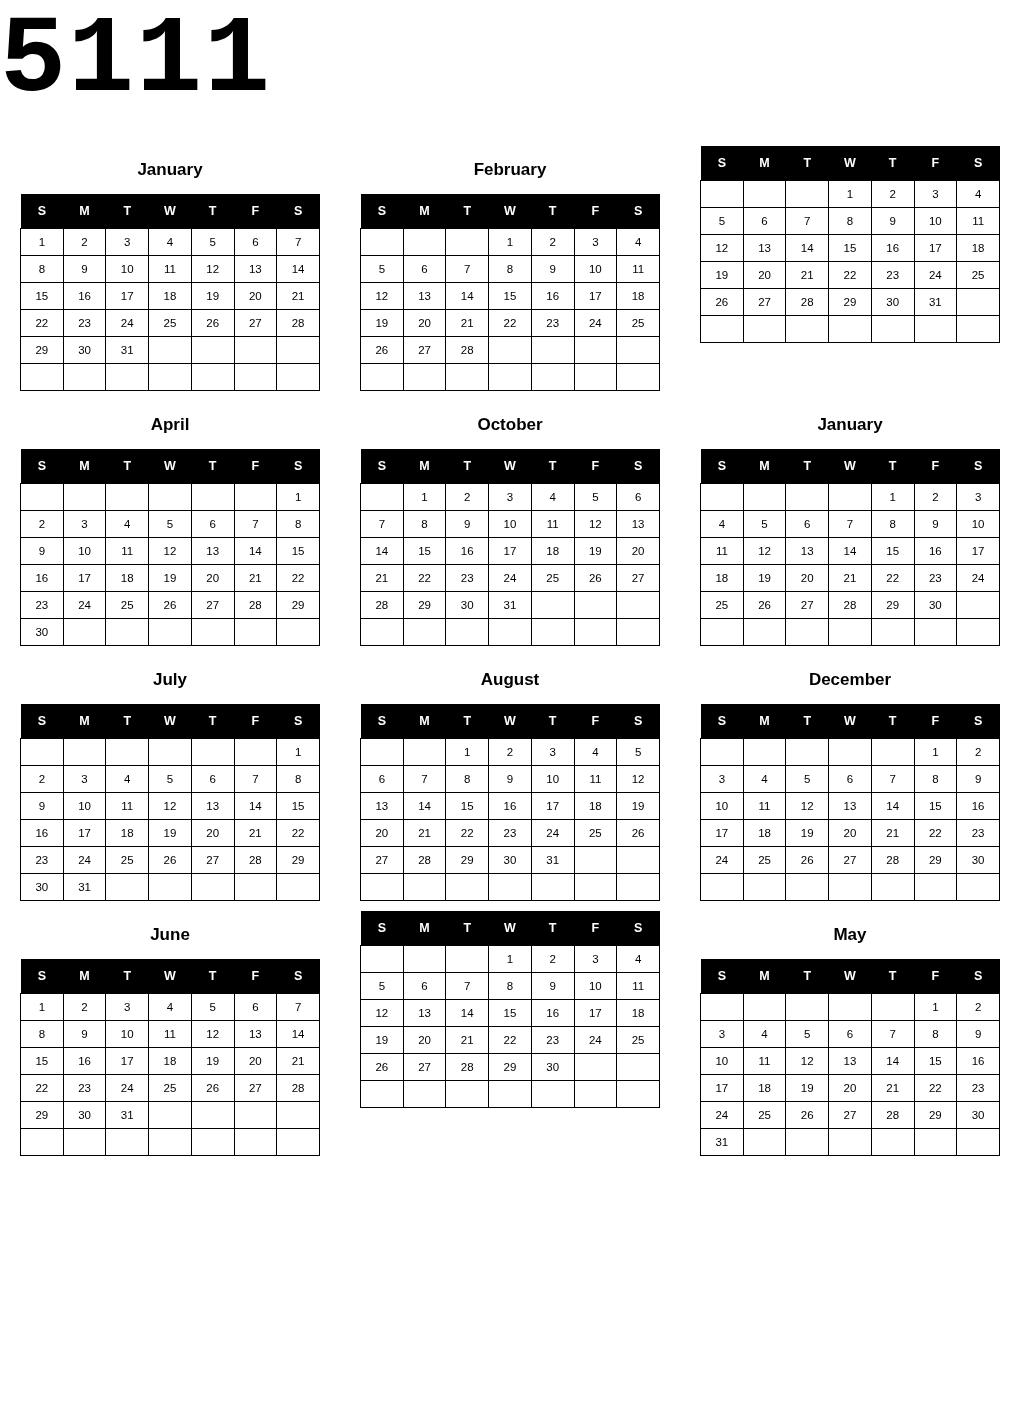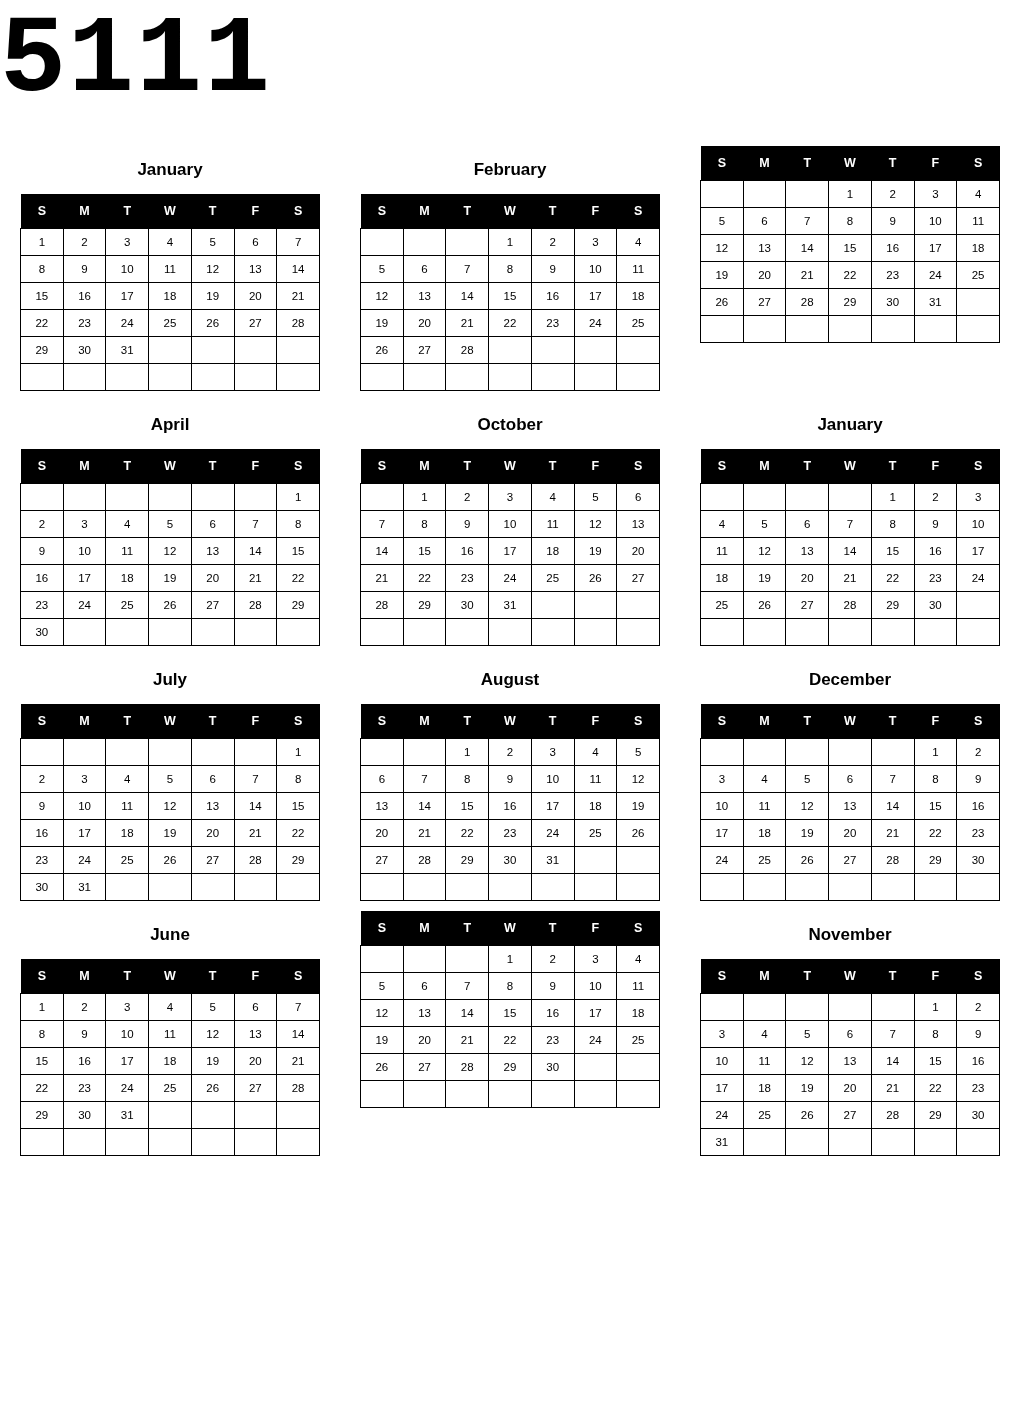--- a/index.html
+++ b/index.html
@@ -869,21 +869,21 @@
               <td class="empty"></td>
               <td class="empty"></td>
               <td class="empty"></td>
               <td class="empty"></td>
               <td class="empty"></td>
             </tr>
           </tbody>
         </table>
       </div>
       <div class="month">
-        <div class="month-name">November</div>
+        <div class="month-name">May</div>
         <table class="cal">
           <thead>
             <tr>
               <th>S</th>
               <th>M</th>
               <th>T</th>
               <th>W</th>
               <th>T</th>
               <th>F</th>
               <th>S</th>

